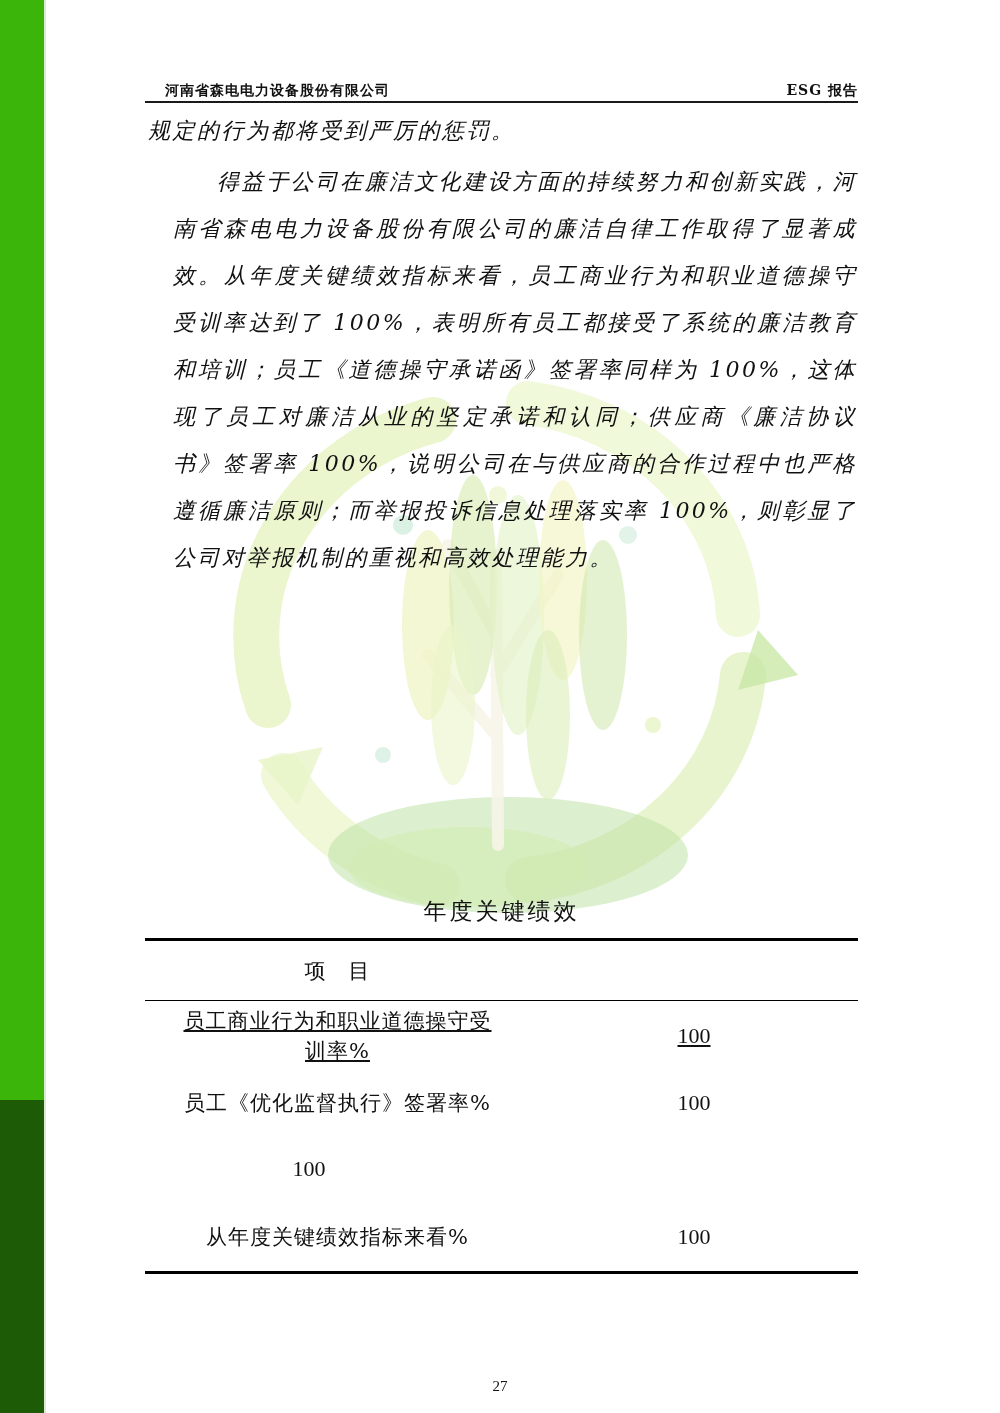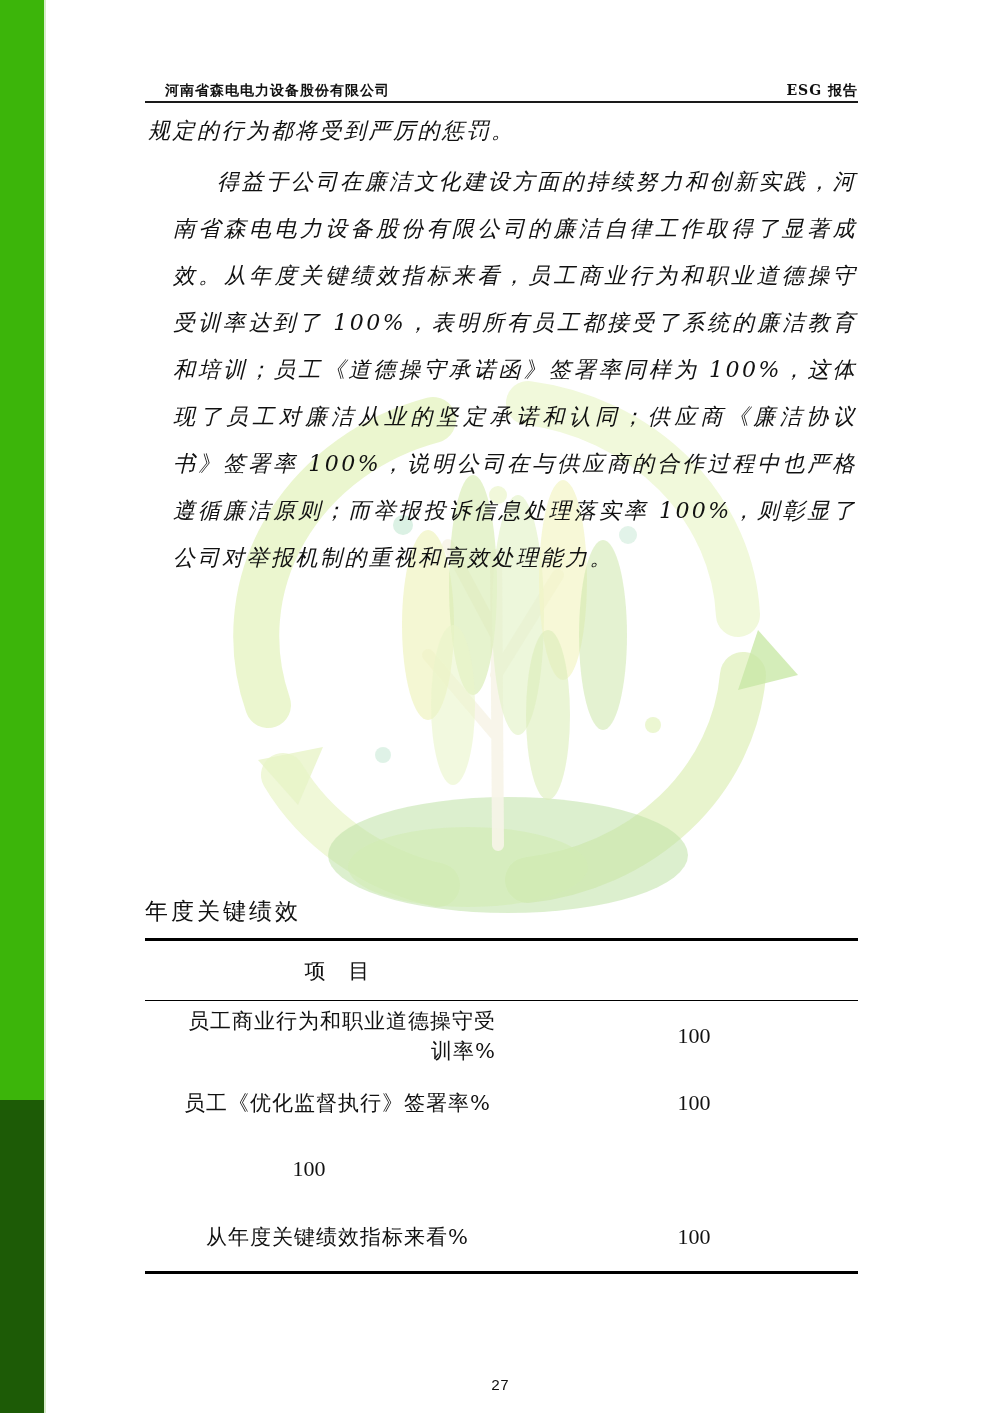--- a/index.html
+++ b/index.html
@@ -35,45 +35,45 @@
   .body-text {
     position: absolute; left: 148px; top: 107px; width: 709px;
     font-size: 22px; line-height: 47px; letter-spacing: 2.5px;
     text-align: justify; text-justify: inter-ideograph;
   }
   .body-text p { margin: 0; font-style: italic; }
   .body-text p.indent { text-indent: 2em; margin-top: 4px; margin-left: 25px; }
 
   .table-title {
     position: absolute; left: 145px; top: 896px; width: 713px;
-    text-align: left; font-size: 23px; letter-spacing: 3px;
+    text-align: center; font-size: 23px; letter-spacing: 3px;
   }
 
   .kpi-table {
     position: absolute; left: 145px; top: 938px; width: 713px;
     border-top: 3px solid #000; border-bottom: 3px solid #000;
     font-size: 21px;
   }
   .thead {
     display: flex; height: 60px; border-bottom: 1px solid #000;
     align-items: center; font-size: 21px;
   }
   .trow { display: flex; align-items: center; }
-  .trow.r1 { height: 70px; }
+  .trow.r1 { height: 70px; text-decoration: underline; }
   .trow.r2 { height: 64px; }
   .trow.r3 { height: 68px; }
   .trow.r4 { height: 68px; }
-  .tcell { display: flex; align-items: center; justify-content: center; text-align: right; }
+  .tcell { display: flex; align-items: center; justify-content: center; text-align: center; }
   .tcell.item { width: 54%; padding: 0 34px; line-height: 30px; letter-spacing: 1px; }
   .tcell.val  { width: 46%; font-size: 22px; font-family: "Liberation Serif", "DejaVu Serif", serif; }
 
   .page-footer {
     position: absolute; left: 0; top: 1378px; width: 1000px;
     text-align: center; font-size: 15px;
-    font-family: Liberation Mono, monospace;
+    font-family: Liberation Serif, serif;
   }
 </style>
 </head>
 <body>
 
 <div class="sidebar">
   <div class="sidebar-top"></div>
   <div class="sidebar-bottom"></div>
 </div>
 <div class="sidebar-edge"></div>

